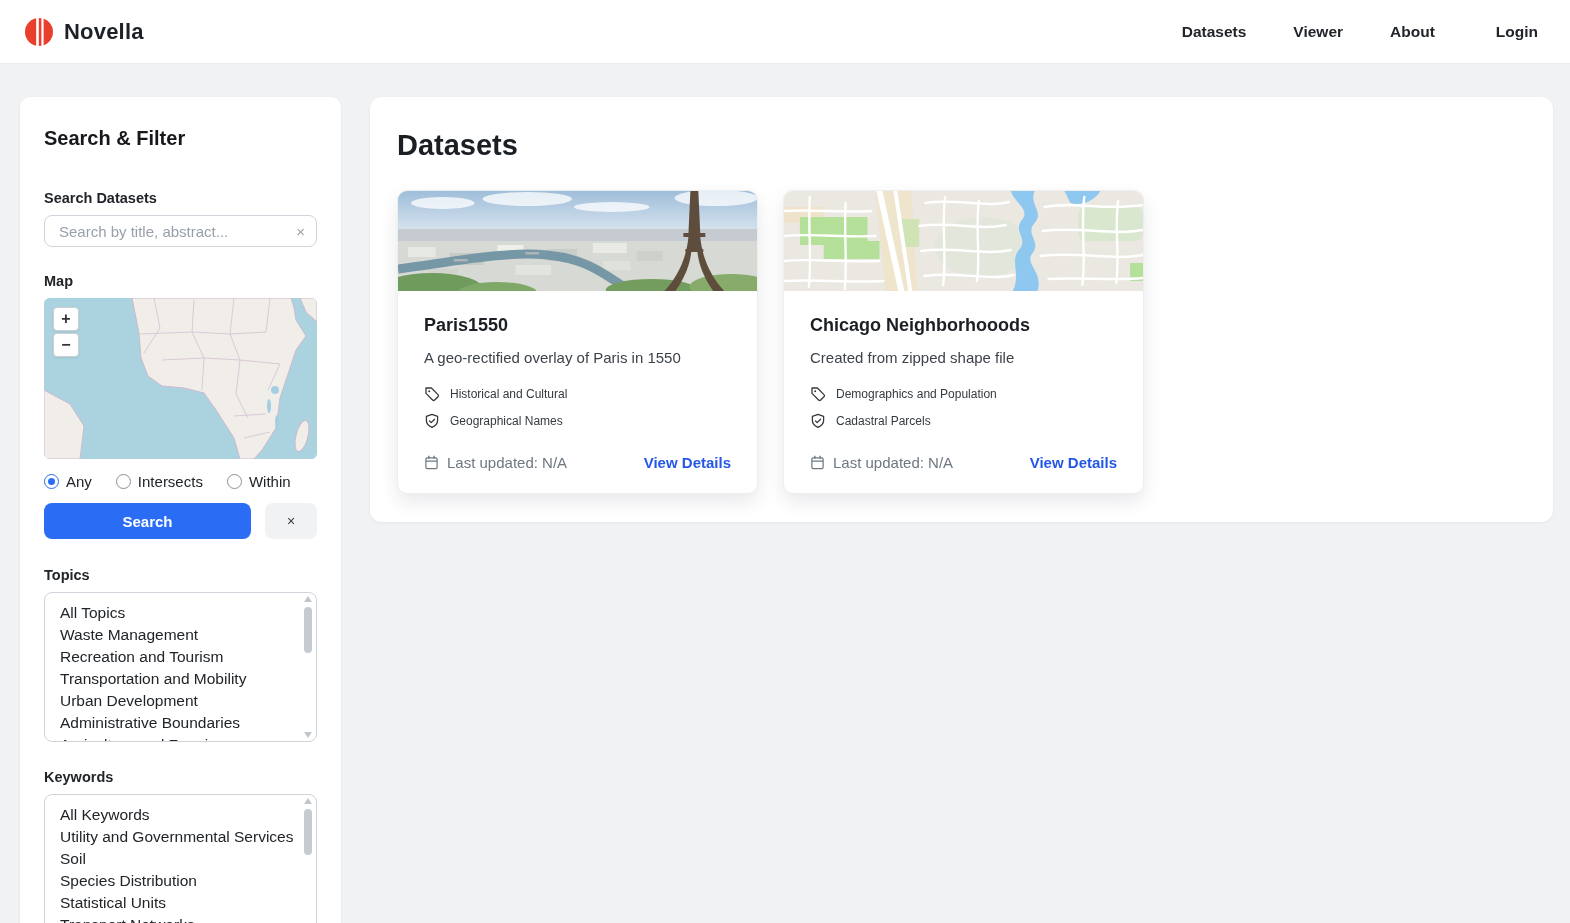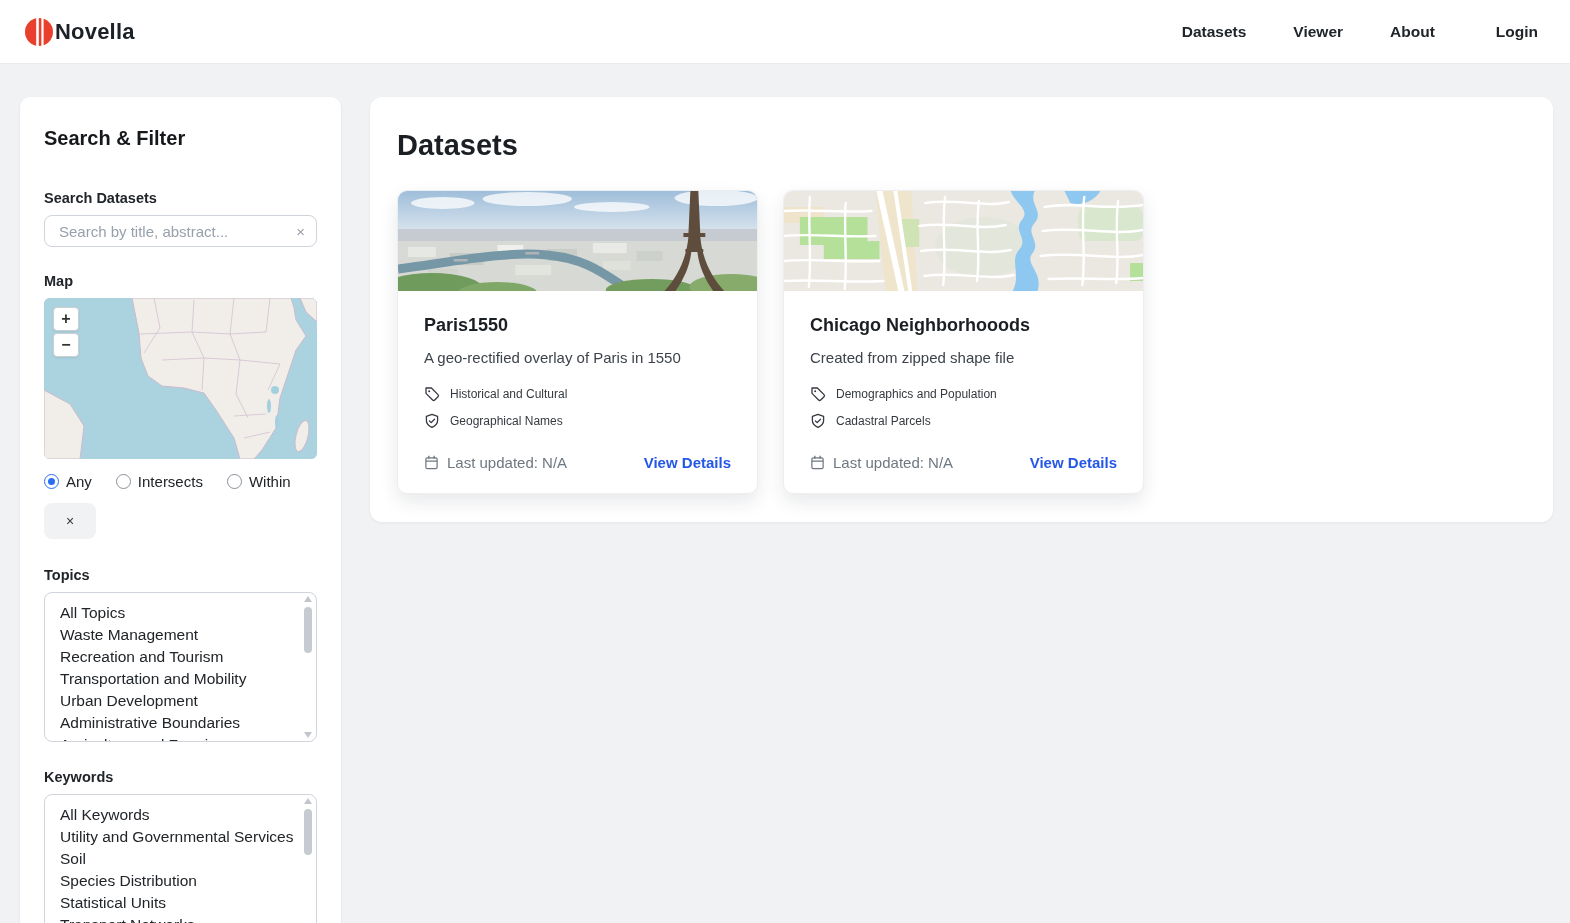--- a/index.html
+++ b/index.html
@@ -7,21 +7,21 @@
   body {
     font-family:"Liberation Sans","DejaVu Sans",sans-serif;
     background:#f1f2f4; color:#212529;
   }
   
   .navbar {
     height:64px; background:#ffffff; border-bottom:1px solid #e9ecef;
     display:flex; align-items:center; justify-content:space-between;
     padding:0 32px 0 24px;
   }
-  .brand { display:flex; align-items:center; gap:1px; }
+  .brand { display:flex; align-items:center; gap:10px; }
   .brand-logo { width:30px; height:30px; display:block; }
   .brand-name { font-size:22px; font-weight:700; color:#1c2128; letter-spacing:.2px; }
   .nav-links { display:flex; align-items:center; gap:47px; }
   .nav-link { font-size:15.5px; font-weight:600; color:#212529; text-decoration:none; cursor:pointer; }
   .nav-link.login { margin-left:14px; }
 
   
   .page { position:relative; width:100%; height:859px; }
   .sidebar {
     position:absolute; left:20px; top:33px; width:321px; height:1160px;
@@ -187,20 +187,21 @@
         <span class="radio-circle"></span>
         <span>Intersects</span>
       </label>
       <label class="radio">
         <span class="radio-circle"></span>
         <span>Within</span>
       </label>
     </div>
 
     <div class="btn-row">
+      <button class="search-btn">Search</button>
       <button class="reset-btn">×</button>
     </div>
 
     <div class="sb-label">Topics</div>
     <div class="list-box">
       <div class="list-inner">
           <div class="list-option">All Topics</div>
           <div class="list-option">Waste Management</div>
           <div class="list-option">Recreation and Tourism</div>
           <div class="list-option">Transportation and Mobility</div>

